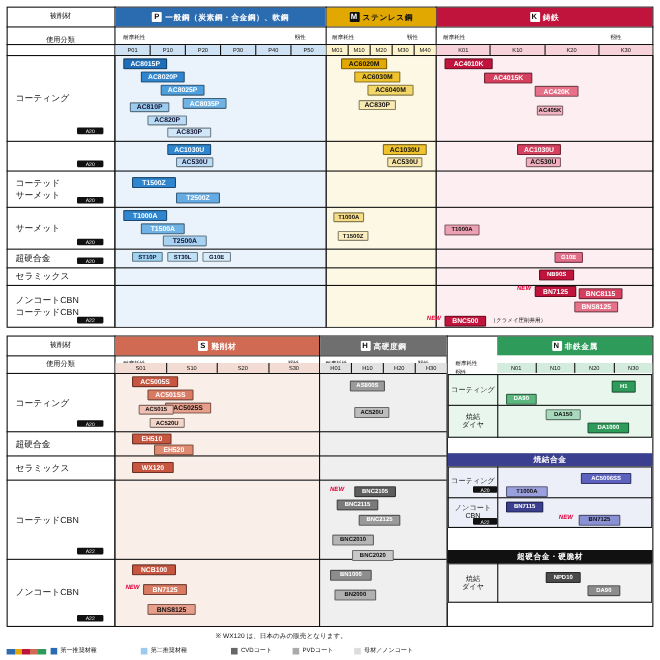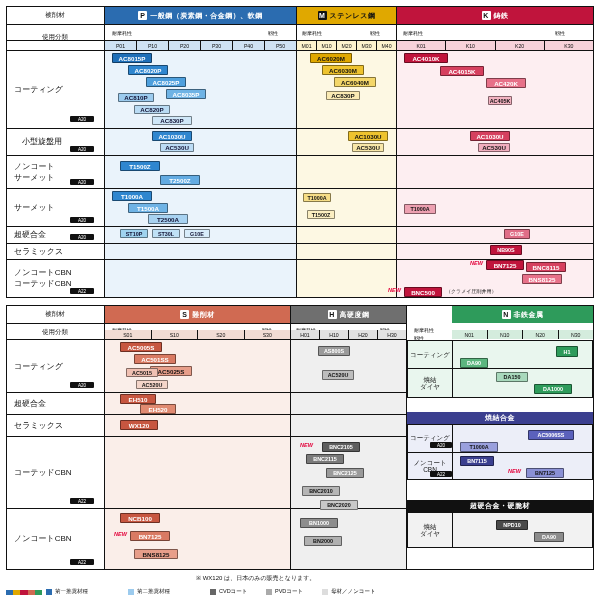--- a/index.html
+++ b/index.html
@@ -117,22 +117,21 @@
   <div class="cellline" style="left:593px;top:51px;width:1px;height:246px;"></div>
 
   <div class="cellline" style="left:6px;top:128px;width:588px;height:1px;"></div>
   <div class="cellline" style="left:6px;top:155px;width:588px;height:1px;"></div>
   <div class="cellline" style="left:6px;top:188px;width:588px;height:1px;"></div>
   <div class="cellline" style="left:6px;top:226px;width:588px;height:1px;"></div>
   <div class="cellline" style="left:6px;top:243px;width:588px;height:1px;"></div>
   <div class="cellline" style="left:6px;top:259px;width:588px;height:1px;"></div>
 
   <div class="lbl" style="left:14px;top:51px;width:90px;height:77px;">コーティング</div>
-  <div class="lbl" style="left:22px;top:128px;width:82px;height:27px;">小型旋盤用</div>
-  <div class="lbl" style="left:14px;top:155px;width:90px;height:33px;white-space:pre-line;"><span>ノンコート
+  <div class="lbl" style="left:14px;top:155px;width:90px;height:33px;white-space:pre-line;"><span>コーテッド
 サーメット</span></div>
   <div class="lbl" style="left:14px;top:188px;width:90px;height:38px;">サーメット</div>
   <div class="lbl" style="left:14px;top:226px;width:90px;height:17px;">超硬合金</div>
   <div class="lbl" style="left:14px;top:243px;width:90px;height:16px;">セラミックス</div>
   <div class="lbl" style="left:14px;top:259px;width:90px;height:38px;white-space:pre-line;"><span>ノンコートCBN
 コーテッドCBN</span></div>
 
   <div class="minibox" style="left:70px;top:116px;width:20px;height:6px;">A20</div>
   <div class="minibox" style="left:70px;top:146px;width:20px;height:6px;">A20</div>
   <div class="minibox" style="left:70px;top:179px;width:20px;height:6px;">A20</div>

